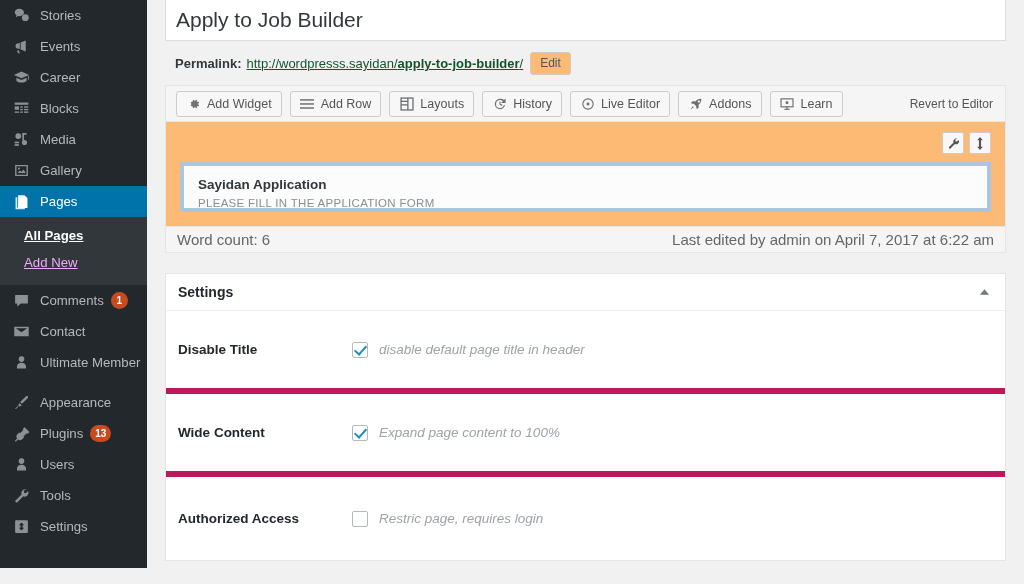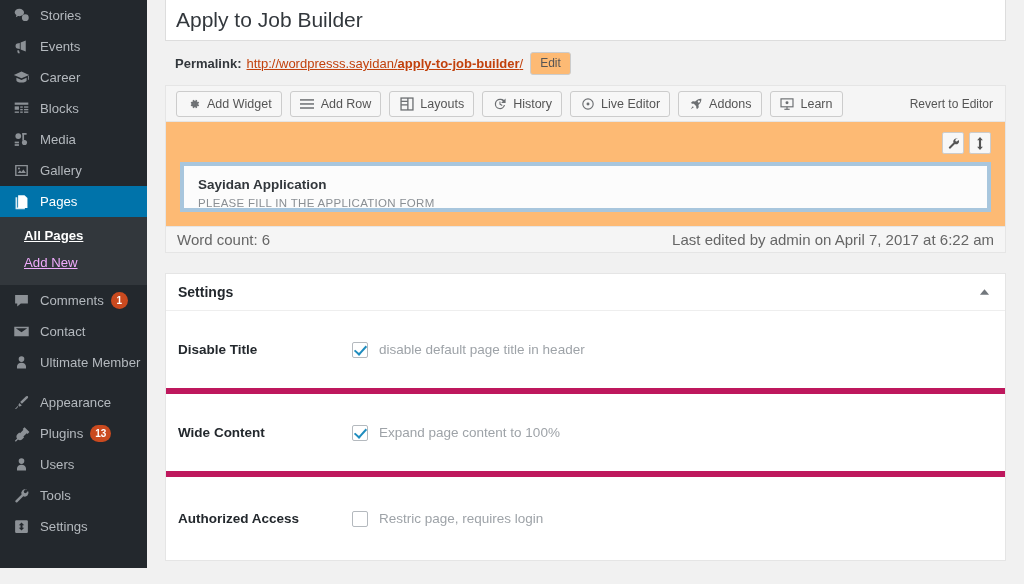--- a/index.html
+++ b/index.html
@@ -100,21 +100,21 @@
   }
 
   .permalink-row {
     padding: 11px 0 10px 10px;
     font-size: 13px;
     color: #32373c;
     display: flex; align-items: center;
   }
   .permalink-row .pl-label { font-weight: 700; margin-right: 5px; }
   .permalink-row a.pl-link {
-    color: #c2410c;
+    color: #14532d;
     text-decoration: underline;
   }
   .permalink-row a.pl-link .slugpart { font-weight: 700; }
   .btn-small {
     margin-left: 7px;
     background: #fdba74;
     border: 1px solid #ccc;
     border-radius: 3px;
     font-size: 12px;
     color: #555;
@@ -257,20 +257,21 @@
     content: "";
     position: absolute;
     left: 4px; top: 0px;
     width: 5px; height: 10px;
     border: solid #1e8cbe;
     border-width: 0 2px 2px 0;
     transform: rotate(42deg);
   }
   .field-desc {
     font-size: 13.5px;
+    font-style: italic;
     color: #9ea3a8;
   }
 </style>
 </head>
 <body>
 
 <div class="screen">
 
   <nav class="sidebar">
     <div id="sidebar-menu">

